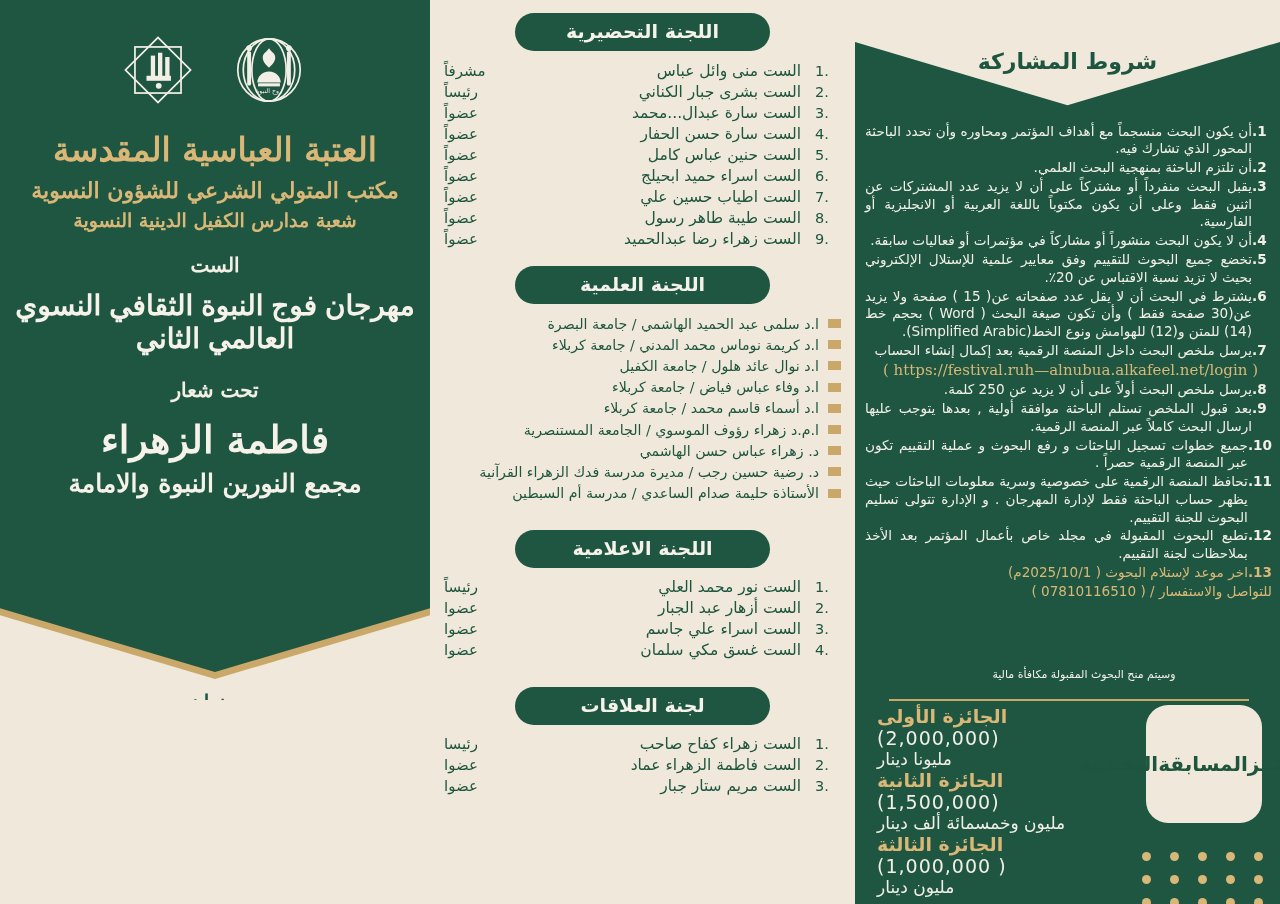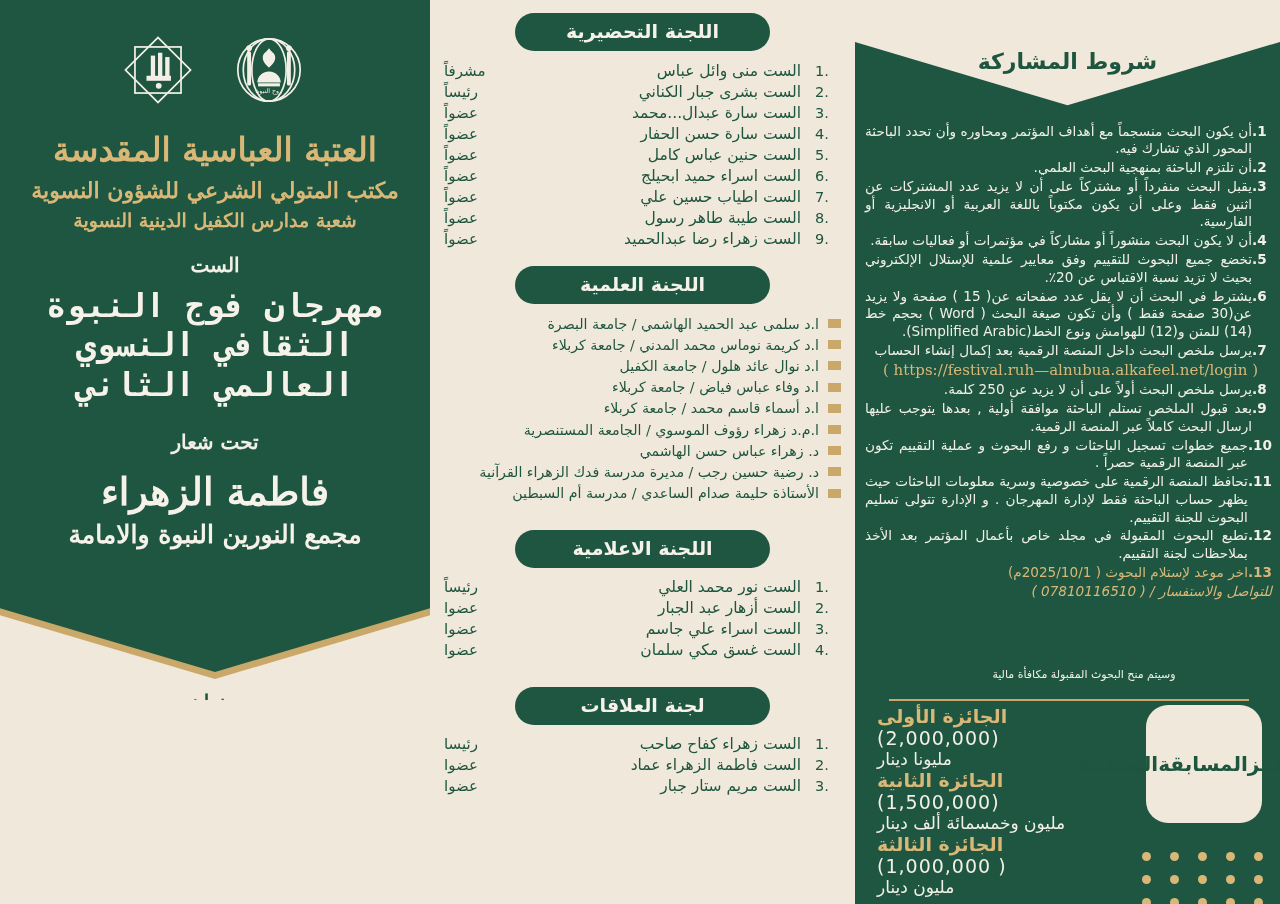--- a/index.html
+++ b/index.html
@@ -72,23 +72,23 @@
 
   .lbl-plain {
     color: #f3efe6;
     font-family: "DejaVu Serif", "Liberation Serif", serif;
     font-size: 20px; font-weight: bold;
     margin-top: 22px;
     direction: rtl;
   }
   .fest-title {
     color: #f6f2ea;
-    font-family: Liberation Mono, monospace;
-    font-weight: bold;
-    font-size: 33px;
+    font-family: Liberation Sans, sans-serif;
+    font-weight: bold;
+    font-size: 28px;
     margin-top: 12px;
     line-height: 1.2;
     letter-spacing: -1px;
     padding: 0 12px;
     direction: rtl;
   }
   .slogan-white {
     color: #f6f2ea;
     font-family: "DejaVu Serif", "Liberation Serif", serif;
     font-weight: bold;
@@ -620,21 +620,21 @@
           <span class="ctxt">تحافظ المنصة الرقمية على خصوصية وسرية معلومات الباحثات حيث يظهر حساب الباحثة فقط لإدارة المهرجان . و الإدارة تتولى تسليم البحوث للجنة التقييم.</span>
         </li>
         <li>
           <span class="cidx">12.</span>
           <span class="ctxt">تطبع البحوث المقبولة في مجلد خاص بأعمال المؤتمر بعد الأخذ بملاحظات لجنة التقييم.</span>
         </li>
         <li class="gold">
           <span class="cidx">13.</span>
           <span class="ctxt">اخر موعد لإستلام البحوث ( 2025/10/1م)</span>
         </li>
-        <li class="gold" style="display: block; font-style: italic;"><span class="ctxt contact-line">للتواصل والاستفسار / ( 07810116510 )</span></li>
+        <li class="gold" style="display: block;"><span class="ctxt contact-line">للتواصل والاستفسار / ( 07810116510 )</span></li>
       </ul>
 
     <div class="reward-line">وسيتم منح البحوث المقبولة مكافأة مالية</div>
     <div class="divider"></div>
 
     <div class="badge">
       <span>جــوائــز</span>
       <span>المسابقة</span>
       <span>البحـثـية</span>
     </div>

